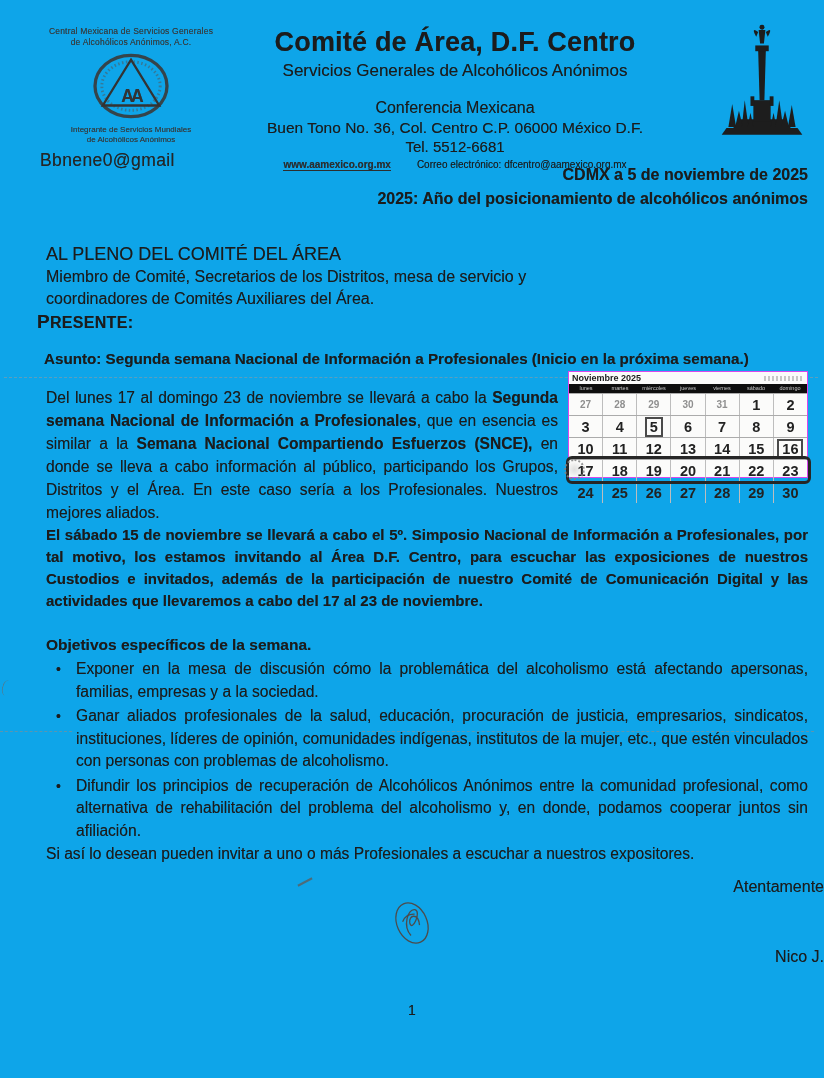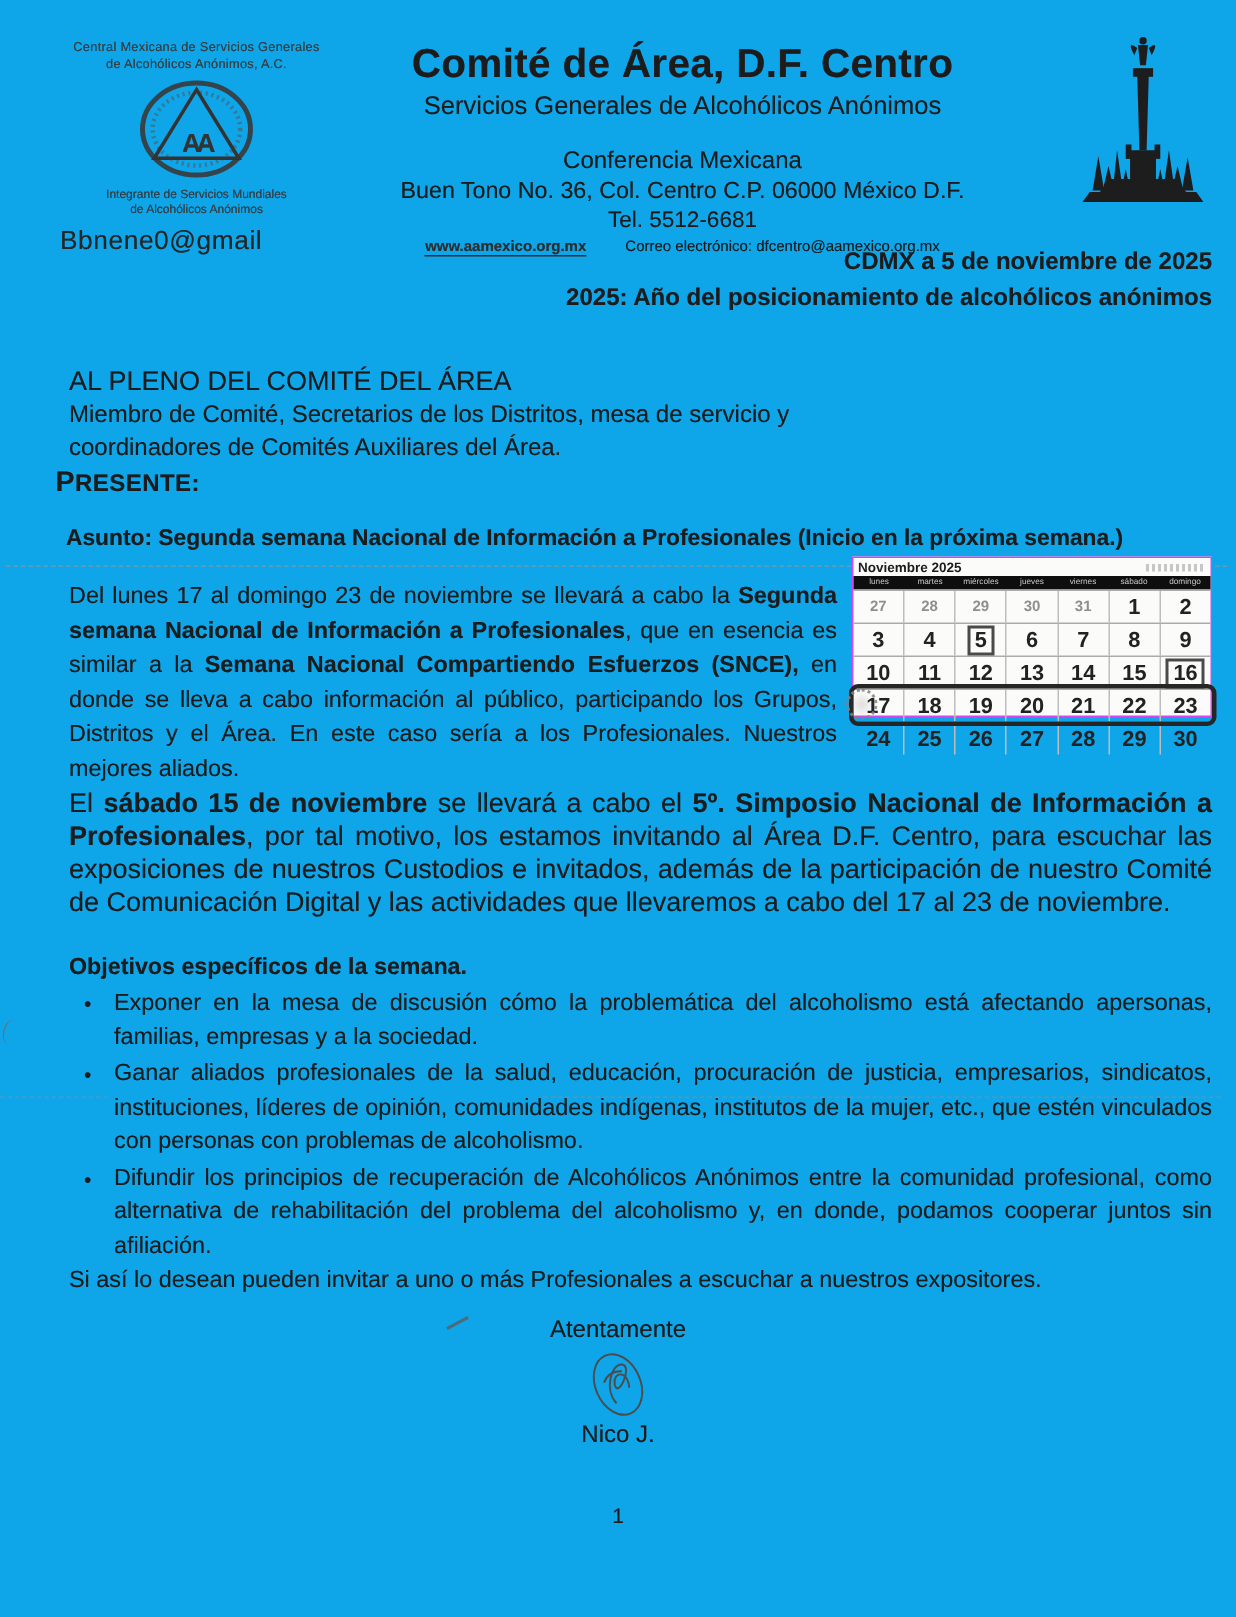--- a/index.html
+++ b/index.html
@@ -53,21 +53,21 @@
   .mark-paren { position:absolute; left:2px; top:680px; width:10px; height:16px;
                 border-left:1.5px solid #6b6b6b; border-radius:60% 0 0 60%;
                 transform:rotate(14deg); opacity:.7; }
   .mark-slash { position:absolute; left:297px; top:881px; width:16px; height:2px;
                 background:#5e5e5e; transform:rotate(-28deg); opacity:.8; }
 
   
   .content { position:absolute; left:46px; top:386px; width:762px;
              font-size:15.6px; line-height:23px; text-align:justify; }
   .content p { margin:0; }
-  .p2 { clear:both; margin-top:11px; font-size:18px; line-height:22px; }
+  .p2 { clear:both; margin-top:11px; font-size:15px; line-height:22px;font-weight:bold; }
   .obj-head { font-weight:bold; margin-top:21px; font-size:15.5px; }
   ul.objectives { list-style:none; margin-top:1px; }
   ul.objectives li { position:relative; padding-left:30px; line-height:22.5px; margin-top:2px; }
   ul.objectives li .bullet-dot { position:absolute; left:10px; top:0; font-size:14px; }
   .invite { margin-top:15px; text-align:left; }
 
   
   .calendar { float:right; width:240px; height:107px; margin:-15px 0 8px 10px;
               border:1px solid #d946ef; background:#fbfbfa; position:relative;
               text-align:left; text-shadow:none; }
@@ -87,21 +87,21 @@
   .cal-cell.prev { font-size:10px; color:#8f8f8f; font-weight:600; }
   .cal-cell .boxed { display:inline-block; border:2px solid #4a4a4a; line-height:16px;
                      padding:0 3px; margin-top:1px; }
   .cal-week-hl { position:absolute; left:-3px; right:-4px; top:63px; height:28px;
                  border:3px solid #262626; border-radius:6px; pointer-events:none; }
   .cal-stamp { position:absolute; left:-5px; bottom:-3px; width:21px; height:21px;
                border:2px dotted #848484; border-radius:50%; opacity:.85;
                background:radial-gradient(circle,rgba(120,120,120,.25),transparent 70%); }
 
   
-  .closing { position:absolute; top:878px; left:0; width:824px; text-align:center;
+  .closing { position:absolute; top:878px; left:0; width:824px; text-align:right;
              font-size:16px; }
   .closing .sig { display:block; margin:2px auto 0; }
   .page-number { position:absolute; top:1002px; left:0; width:824px;
                  text-align:center; font-size:14px; }
 </style>
 </head>
 <body>
 
 <div class="page">
 

